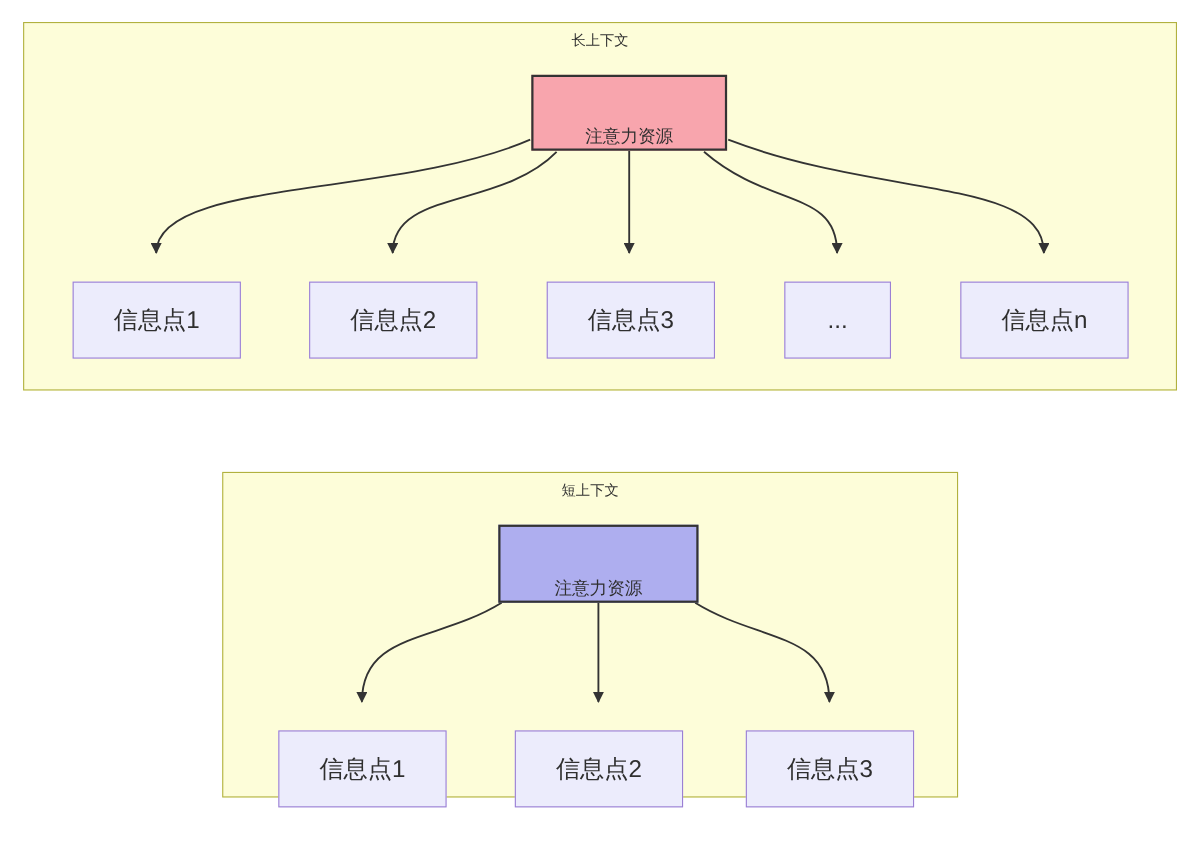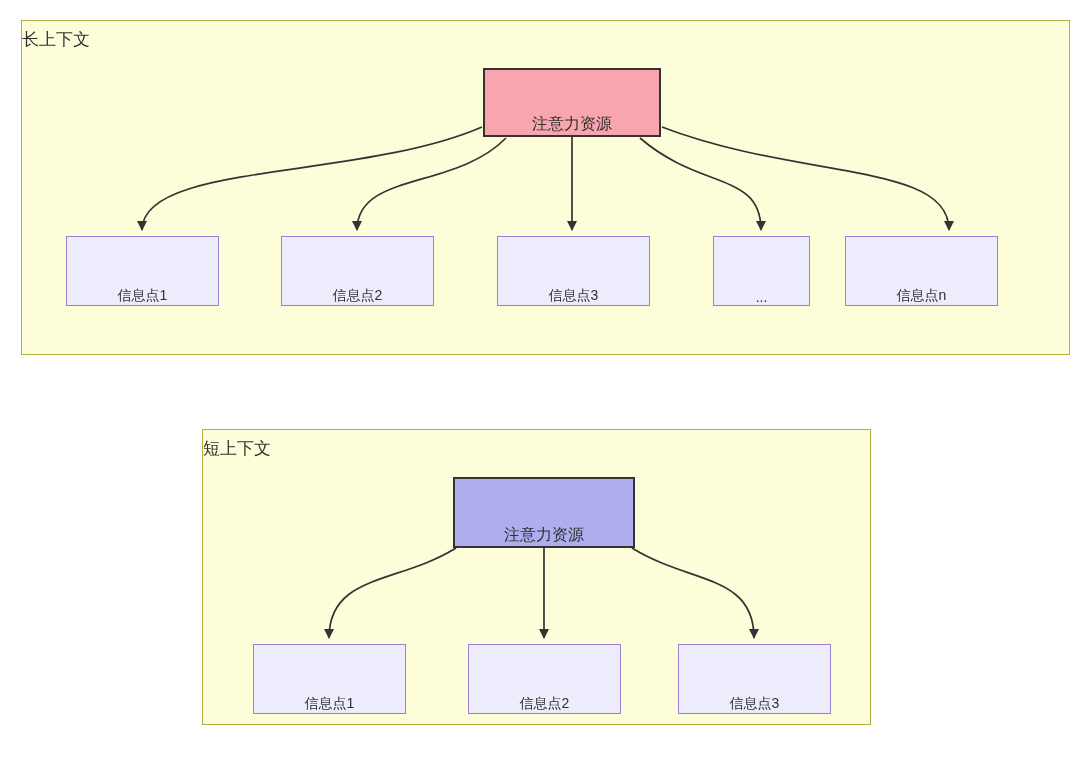--- a/index.html
+++ b/index.html
@@ -18,56 +18,57 @@
     position: absolute;
     background: var(--panel-bg, #fdfdd9);
     border: 1px solid var(--panel-border, #b1b13f);
     box-sizing: border-box;
   }
   .panel-top    { left: 21px;  top: 20px;  width: 1049px; height: 335px; }
   .panel-bottom { left: 202px; top: 429px; width: 669px;  height: 296px; font-family: Liberation Serif, serif; }
   .panel-title {
     position: absolute;
     left: 0; right: 0; top: 7px;
-    text-align: left;
-    font-size: 17px;
+    text-align: center;
+    font-size: 13px;
     color: var(--text, #2f2f2f);
   }
   .attention-box {
     position: absolute;
     display: flex;
     align-items: flex-end;
     justify-content: center;
     border: 2px solid var(--box-border-dark, #333333);
     box-sizing: border-box;
     font-size: 16px;
     color: var(--text, #2f2f2f);
     z-index: 2;
   }
   .attention-long  { left: 483px; top: 68px;  width: 178px; height: 69px; background: var(--attention-red-bg, #f8a5ad); }
   .attention-short { left: 453px; top: 477px; width: 182px; height: 71px; background: var(--attention-purple-bg, #aeaeef); }
   .node {
     position: absolute;
     display: flex;
-    align-items: flex-end;
+    align-items: center;
     justify-content: center;
     background: var(--node-bg, #ececfc);
     border: 1.5px solid var(--node-border, #9b7fd4);
     box-sizing: border-box;
-    font-size: 14px;
+    font-size: 22px;
     color: var(--text, #2f2f2f);
     z-index: 2;
+    margin-top: 20px;
   }
   .node-t { top: 236px; width: 153px; height: 70px; }
   .node-b { top: 644px; width: 153px; height: 70px; }
   .t1 { left: 66px; }
   .t2 { left: 281px; }
   .t3 { left: 497px; }
   .t4 { left: 713px; width: 97px; }
-  .t5 { left: 845px; }
+  .t5 { left: 873px; }
   .b1 { left: 253px; }
   .b2 { left: 468px; }
   .b3 { left: 678px; }
   svg.connectors {
     position: absolute;
     left: 0; top: 0;
     width: 1080px;
     height: 774px;
     z-index: 1;
   }

